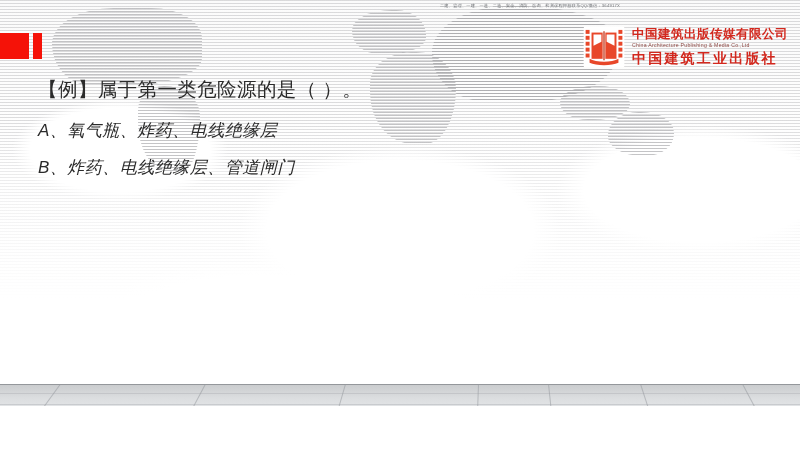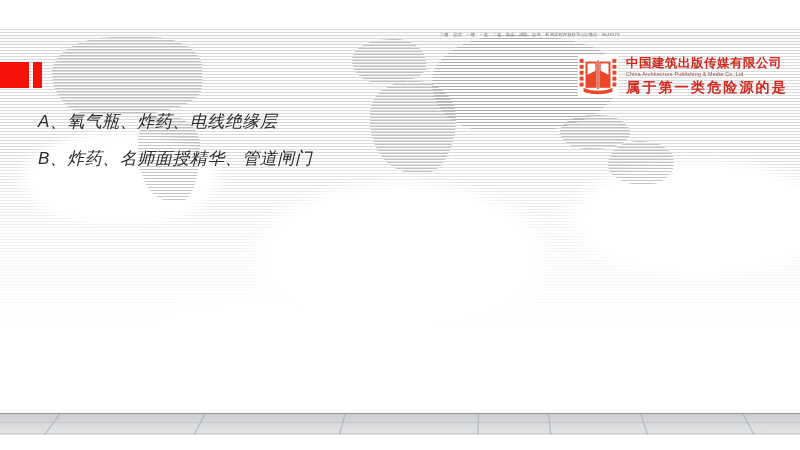--- a/index.html
+++ b/index.html
@@ -13,21 +13,20 @@
     font-family: "Liberation Sans", "DejaVu Sans", sans-serif;
     background: #ffffff;
   }
 
   #slide {
     position: relative;
     width: 800px;
     height: 406px;
     overflow: hidden;
     background: #5eead4;
-    margin-top: 29px;
   }
 
   
   .wall {
     position: absolute;
     left: 0; top: 0;
     width: 800px; height: 384px;
     background: linear-gradient(180deg,#fbfbfb 0%, #ffffff 45%, #fdfdfd 100%);
   }
 
@@ -255,27 +254,28 @@
       <path d="M34 10 L51 10 L51 50 L34 50 Z" fill="#e8472a"></path>
       <path d="M16 13 L28 13 L28 24 L16 30 Z" fill="#ffffff"></path>
       <path d="M36 13 L48 13 L48 30 L36 24 Z" fill="#ffffff"></path>
       <path d="M16 33 L28 33 L28 44 L16 44 Z" fill="#ffffff" opacity="0"></path>
       <path d="M10 50 C20 56 44 56 54 50 L54 56 C44 61 20 61 10 56 Z" fill="#e8472a"></path>
       <path d="M31 8 L33 8 L33 52 L31 52 Z" fill="#c13a1f"></path>
     </svg>
     <div class="logo-text">
       <div class="logo-cn1">中国建筑出版传媒有限公司</div>
       <div class="logo-en">China Architecture Publishing &amp; Media Co.,Ltd</div>
-      <div class="logo-cn2">属于第一类危险源的是</div>
+      <div class="logo-cn2">中国建筑工业出版社</div>
     </div>
   </div>
 
   <div class="content">
+    <div class="q-title">【例】属于第一类危险源的是（  ）。</div>
     <div class="opt">A、氧气瓶、炸药、电线绝缘层</div>
-    <div class="opt">B、炸药、名师面授精华、管道闸门</div>
+    <div class="opt">B、炸药、电线绝缘层、管道闸门</div>
   </div>
 
   <div class="floor">
     <div class="floor-h" style="top:0px;  background:rgba(130,133,138,.75);"></div>
     <div class="floor-h" style="top:9px;  opacity:.45;"></div>
     <div class="floor-h" style="top:20px; opacity:.5;"></div>
     <div class="floor-h" style="top:35px; opacity:.55;"></div>
     <div class="floor-h" style="top:55px; opacity:.45;"></div>
 
     <div class="floor-v" style="left:60px;  transform:rotate(36deg);"></div>

